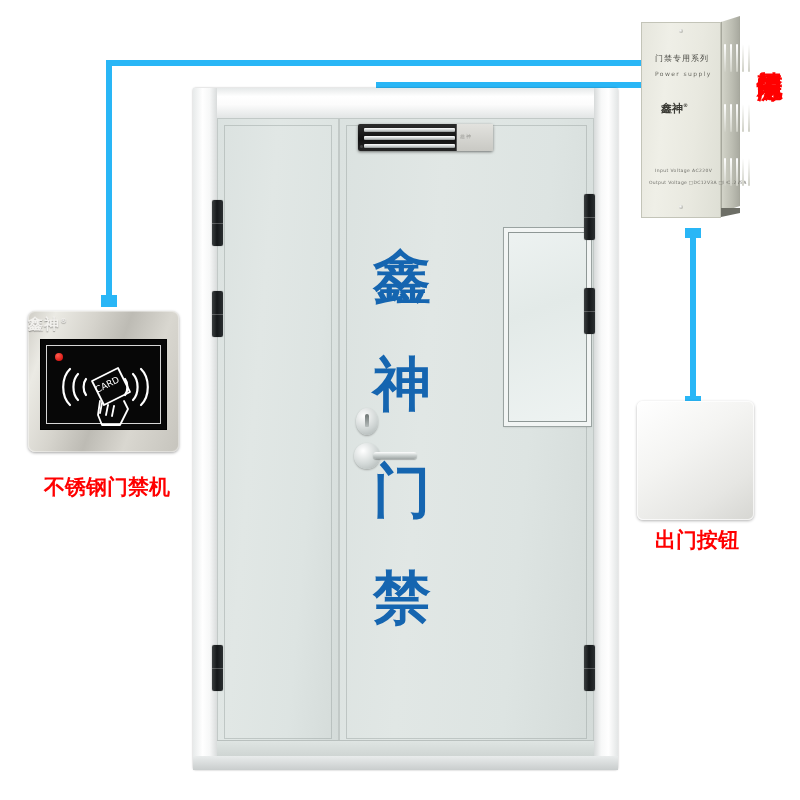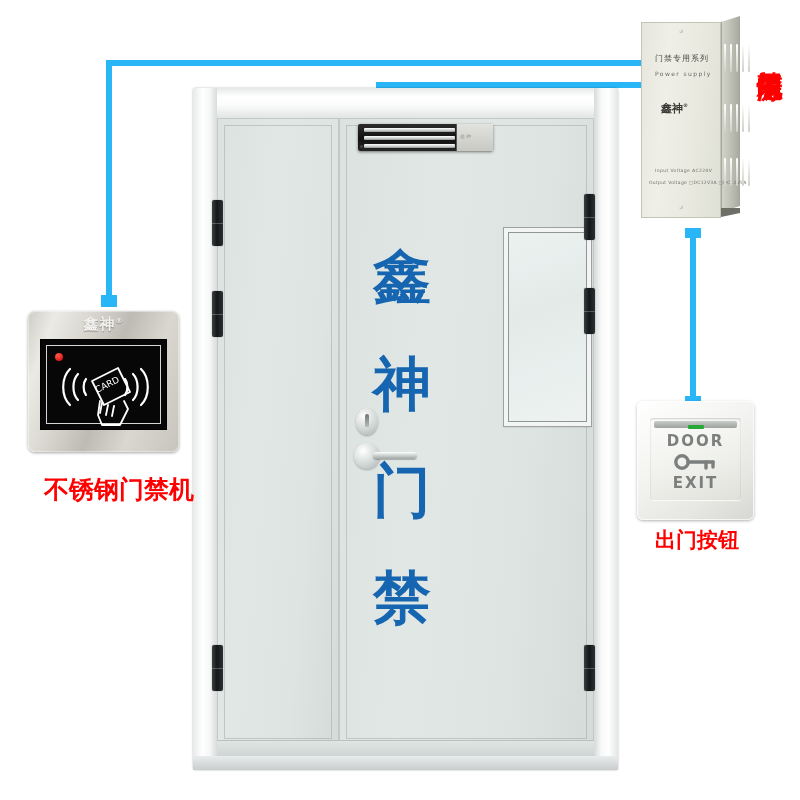--- a/index.html
+++ b/index.html
@@ -104,21 +104,21 @@
       background:linear-gradient(180deg,#ffffff,#cfd0c6);border-radius:1px;}
   .ps-screw{position:absolute;left:50%;margin-left:-2px;width:4px;height:4px;border-radius:50%;
       background:radial-gradient(circle at 30% 30%,#fff,#9a9b91);}
   .ps-txt{position:absolute;color:#4a4a44;font-family:"DejaVu Sans","Liberation Sans",sans-serif;white-space:nowrap;}
 
   
   #card-reader{position:absolute;left:28px;top:311px;width:151px;height:141px;}
   .cr-body{position:absolute;inset:0;border-radius:7px;
       background:linear-gradient(110deg,#cfcdc6 0%,#ebeae4 14%,#d6d4cd 34%,#bdbbb4 52%,#d9d7d0 72%,#c6c4bd 100%);
       box-shadow:0 1px 3px rgba(0,0,0,.35),inset 0 0 0 1px rgba(255,255,255,.4);}
-  .cr-logo{position:absolute;left:0;right:0;top:4px;text-align:center;
+  .cr-logo{position:absolute;left:0;right:0;top:4px;text-align:left;
       color:#f2f1ee;font-size:15px;font-weight:bold;letter-spacing:1px;
       font-family:"DejaVu Sans","Liberation Sans",sans-serif;
       text-shadow:0 1px 1px rgba(0,0,0,.35);}
   .cr-logo sup{font-size:7px;vertical-align:super;}
   .cr-screen{position:absolute;left:12px;top:28px;right:12px;bottom:22px;background:#070707;
       box-shadow:inset 0 0 0 1px #000;}
   .cr-screen-border{position:absolute;left:6px;top:6px;right:6px;bottom:6px;
       border:1px solid #d6d6d6;box-sizing:border-box;}
   .cr-led{position:absolute;left:15px;top:14px;width:8px;height:8px;border-radius:50%;
       background:radial-gradient(circle at 35% 30%,#ff5b4d,#cc0000);}
@@ -270,35 +270,20 @@
         <text x="57" y="54" fill="#ffffff" font-size="9" font-family="DejaVu Sans, sans-serif" transform="rotate(-26 57 54)">CARD</text>
         <g stroke="#ffffff" stroke-width="1.8" fill="none" stroke-linecap="round" stroke-linejoin="round">
           <path d="M60 62 L58 76 L62 86 L80 86 L88 70 L84 62"></path>
           <path d="M62 64 L60 74"></path>
           <path d="M68 66 L66 76"></path>
           <path d="M74 67 L72 77"></path>
         </g>
       </svg>
     </div>
   </div>
-  <div class="red-label" style="left:44px;top:473px;font-size:25px;">不锈钢门禁机</div>
+  <div class="red-label" style="left:44px;top:473px;font-size:21px;">不锈钢门禁机</div>
 
   <div id="exit-button">
     <div class="eb-plate"></div>
-    <div class="eb-face">
-      <div class="eb-slot">
-        <div class="eb-greenled"></div>
-      </div>
-      <div class="eb-txt" style="top:14px;font-size:15px;">DOOR</div>
-      <svg width="46" height="22" viewBox="0 0 46 22" style="position:absolute;left:50%;margin-left:-23px;top:33px;">
-        <g fill="none" stroke="#7b7f7d" stroke-width="3.4" stroke-linecap="round">
-          <circle cx="9" cy="11" r="6.2"></circle>
-          <path d="M15 11 L40 11"></path>
-          <path d="M33 11 L33 17"></path>
-          <path d="M40 11 L40 16"></path>
-        </g>
-      </svg>
-      <div class="eb-txt" style="top:56px;font-size:15px;">EXIT</div>
-    </div>
   </div>
   <div class="red-label" style="left:655px;top:526px;font-size:21px;">出门按钮</div>
 
 </div>
 
 </body></html>

